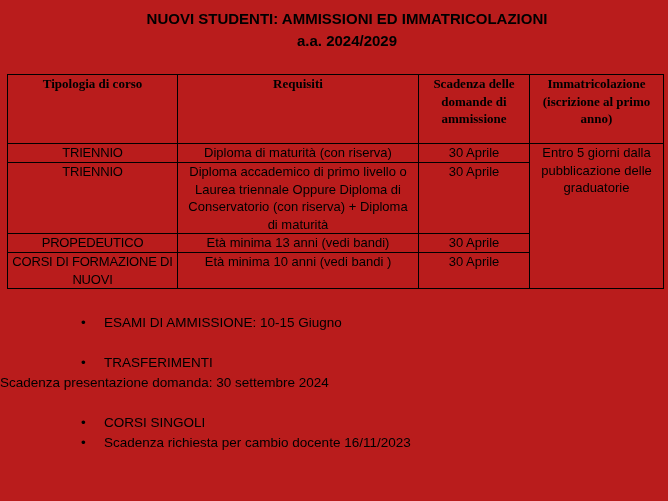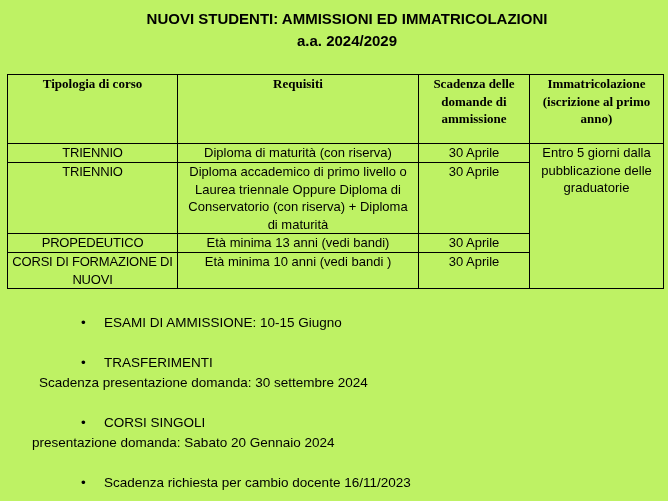--- a/index.html
+++ b/index.html
@@ -3,21 +3,21 @@
 <meta charset="utf-8">
 <style>
   * { margin: 0; padding: 0; box-sizing: border-box; }
   html, body { background: #ffffff; }
   body {
     width: 668px; height: 501px;
     font-family: "Liberation Sans", sans-serif;
     color: #000000;
     overflow: hidden;
   }
-  .page { width: 668px; height: 501px; background: #bef264; position: relative; }
+  .page { width: 668px; height: 501px; background: #b91c1c; position: relative; }
 
   
   .title-block {
     padding-top: 8px;
     padding-left: 26px;           
     text-align: center;
     font-weight: bold;
     font-size: 15px;
     line-height: 22px;
   }
@@ -46,21 +46,21 @@
   tr.row-1 { height: 19px; }
   tr.row-2 { height: 71px; }
   tr.row-3 { height: 19px; }
   tr.row-4 { height: 34px; }
 
   
   .bullets { margin-top: 24px; font-size: 13.5px; line-height: 20px; }
   .bullet-line { padding-left: 81px; }
   .bullet-glyph { display: inline-block; width: 23px; }
   .gap-after { margin-bottom: 20px; }
-  .sub-line-a { padding-left: 39px; }
+  .sub-line-a { }
   .sub-line-b { padding-left: 32px; }
 </style>
 </head>
 <body>
 
 <div class="page">
 
   <div class="title-block">
     <div>NUOVI STUDENTI: AMMISSIONI ED IMMATRICOLAZIONI</div>
     <div>a.a. 2024/2029</div>
@@ -121,20 +121,19 @@
     </div>
 
     <div class="bullet-line">
       <span class="bullet-glyph">•</span><span>TRASFERIMENTI</span>
     </div>
     <div class="sub-line-a gap-after">Scadenza presentazione domanda: 30 settembre 2024</div>
 
     <div class="bullet-line">
       <span class="bullet-glyph">•</span><span>CORSI SINGOLI</span>
     </div>
-    <div class="sub-line-b gap-after">presentazione domanda: Sabato 20 Gennaio 2024</div>
 
     <div class="bullet-line">
       <span class="bullet-glyph">•</span><span>Scadenza richiesta per cambio docente 16/11/2023</span>
     </div>
 
   </div>
 </div>
 
 </body></html>

